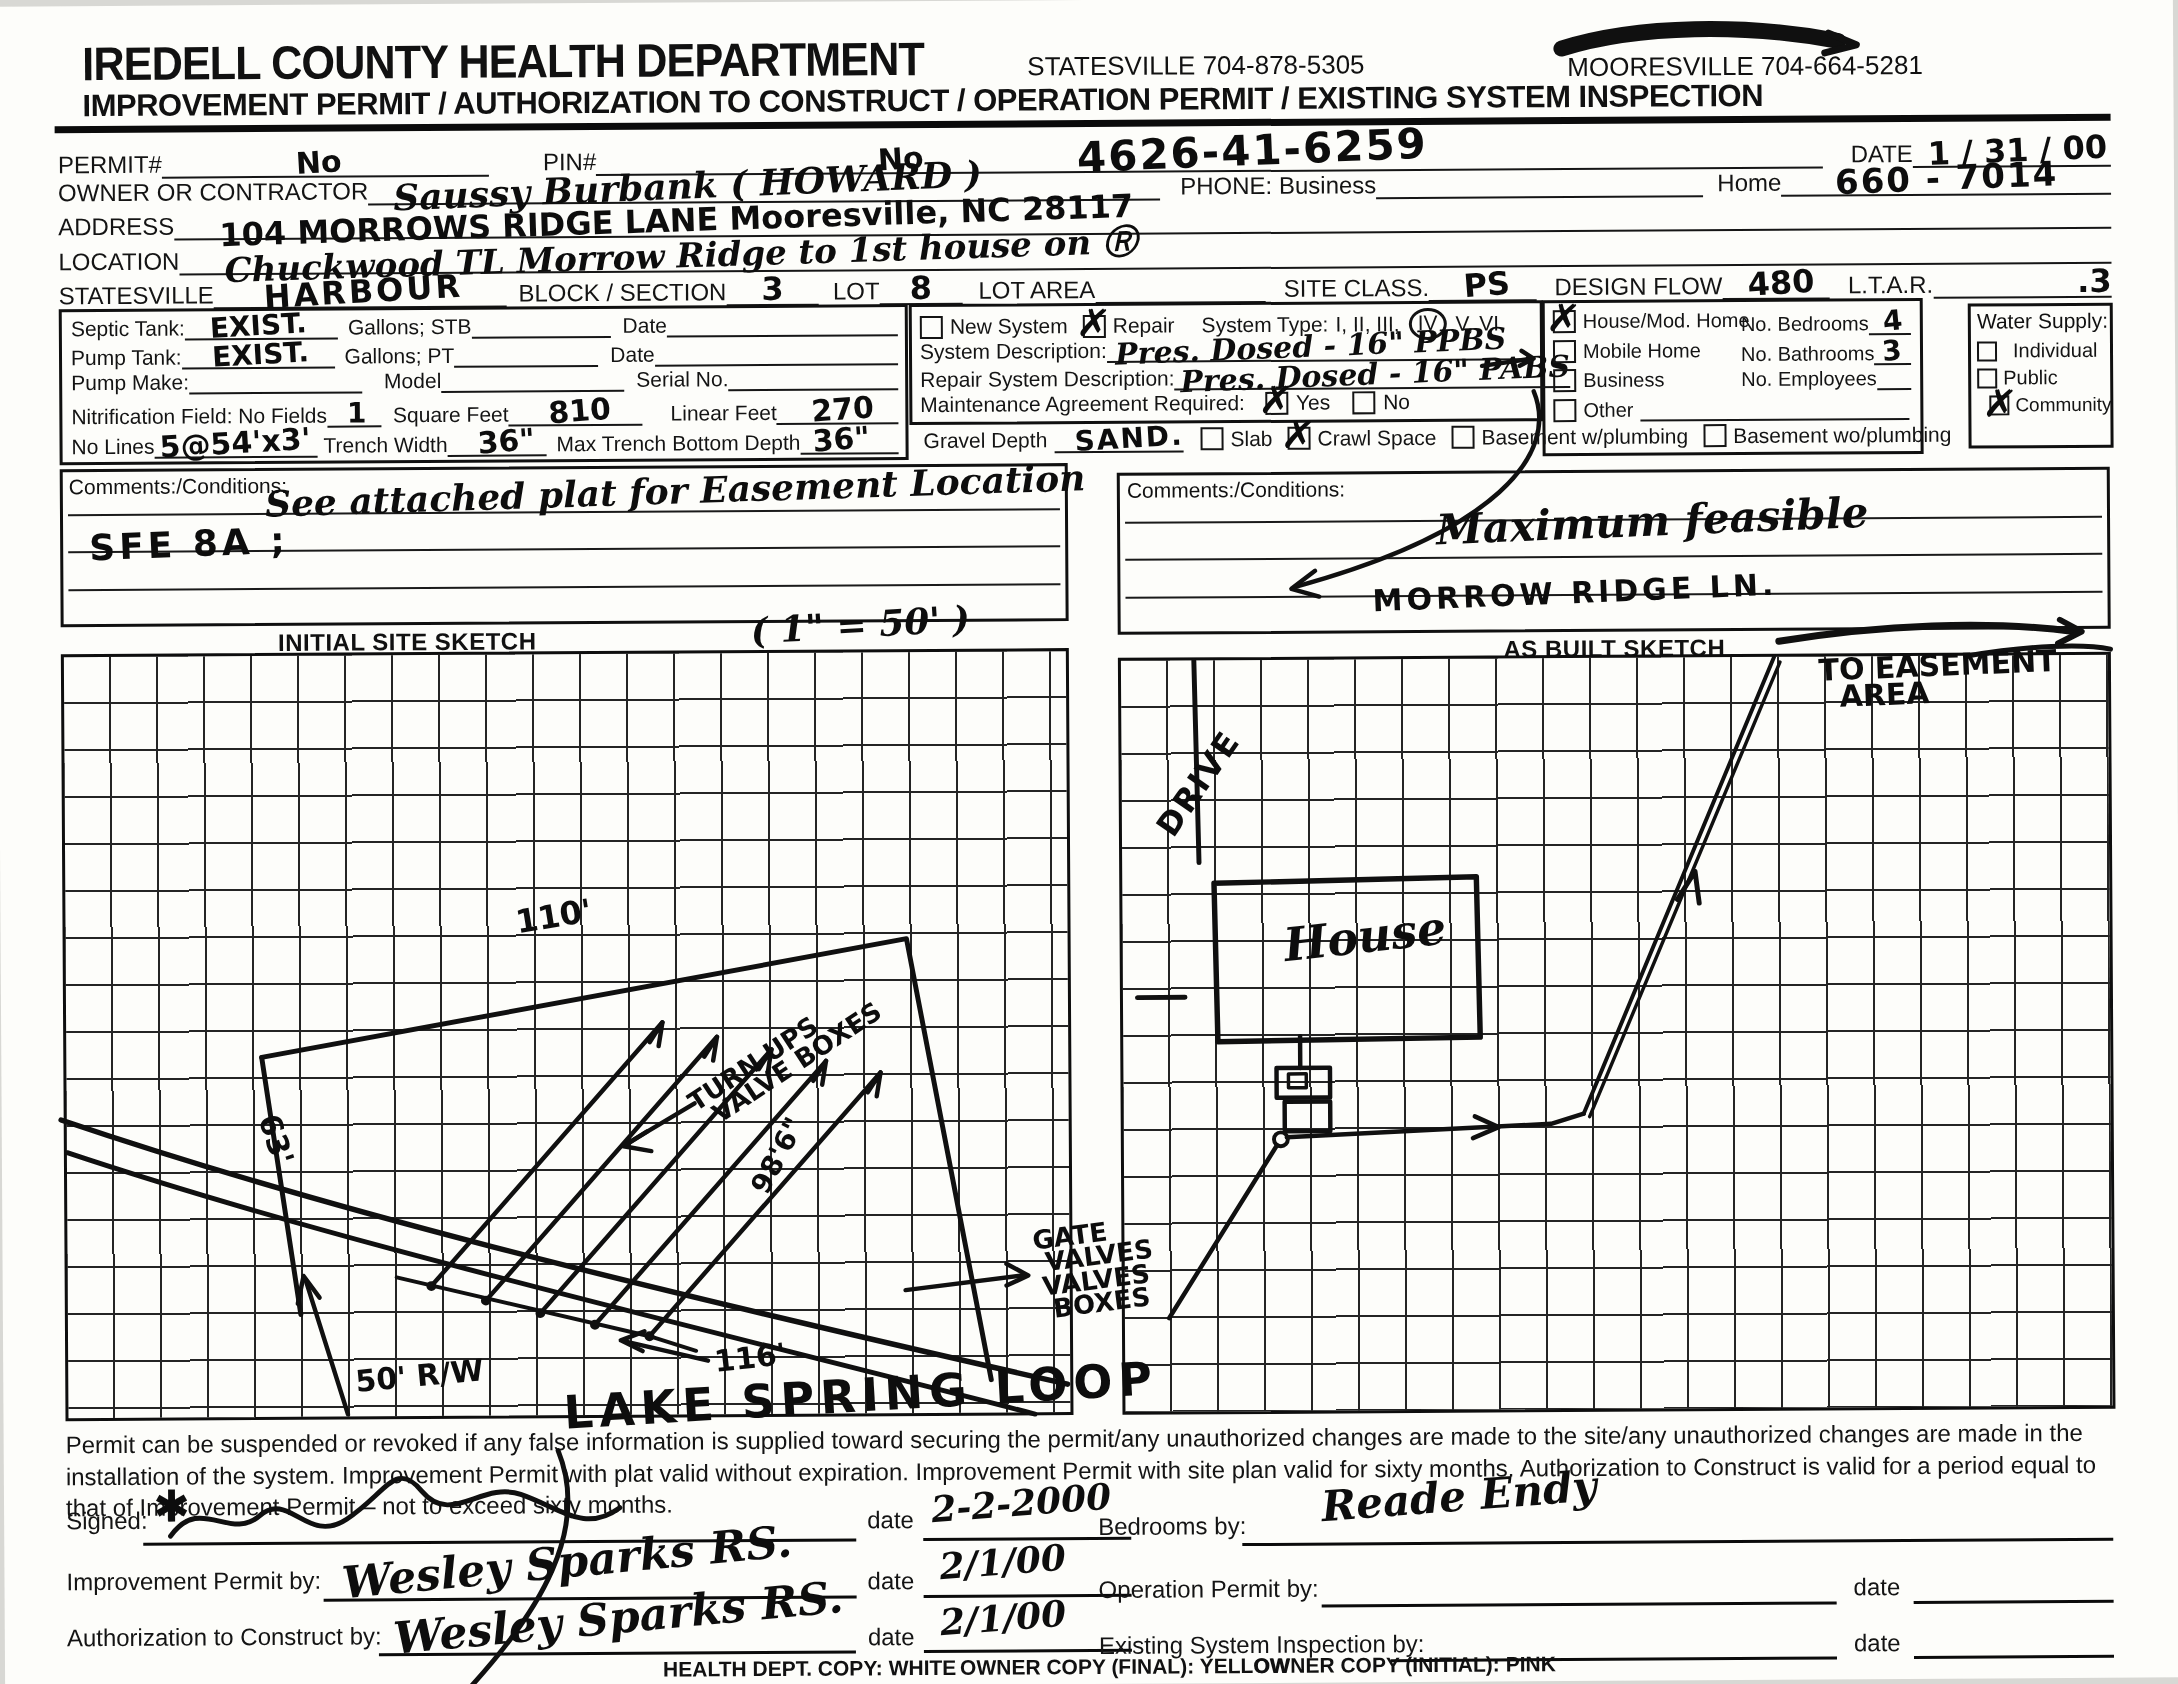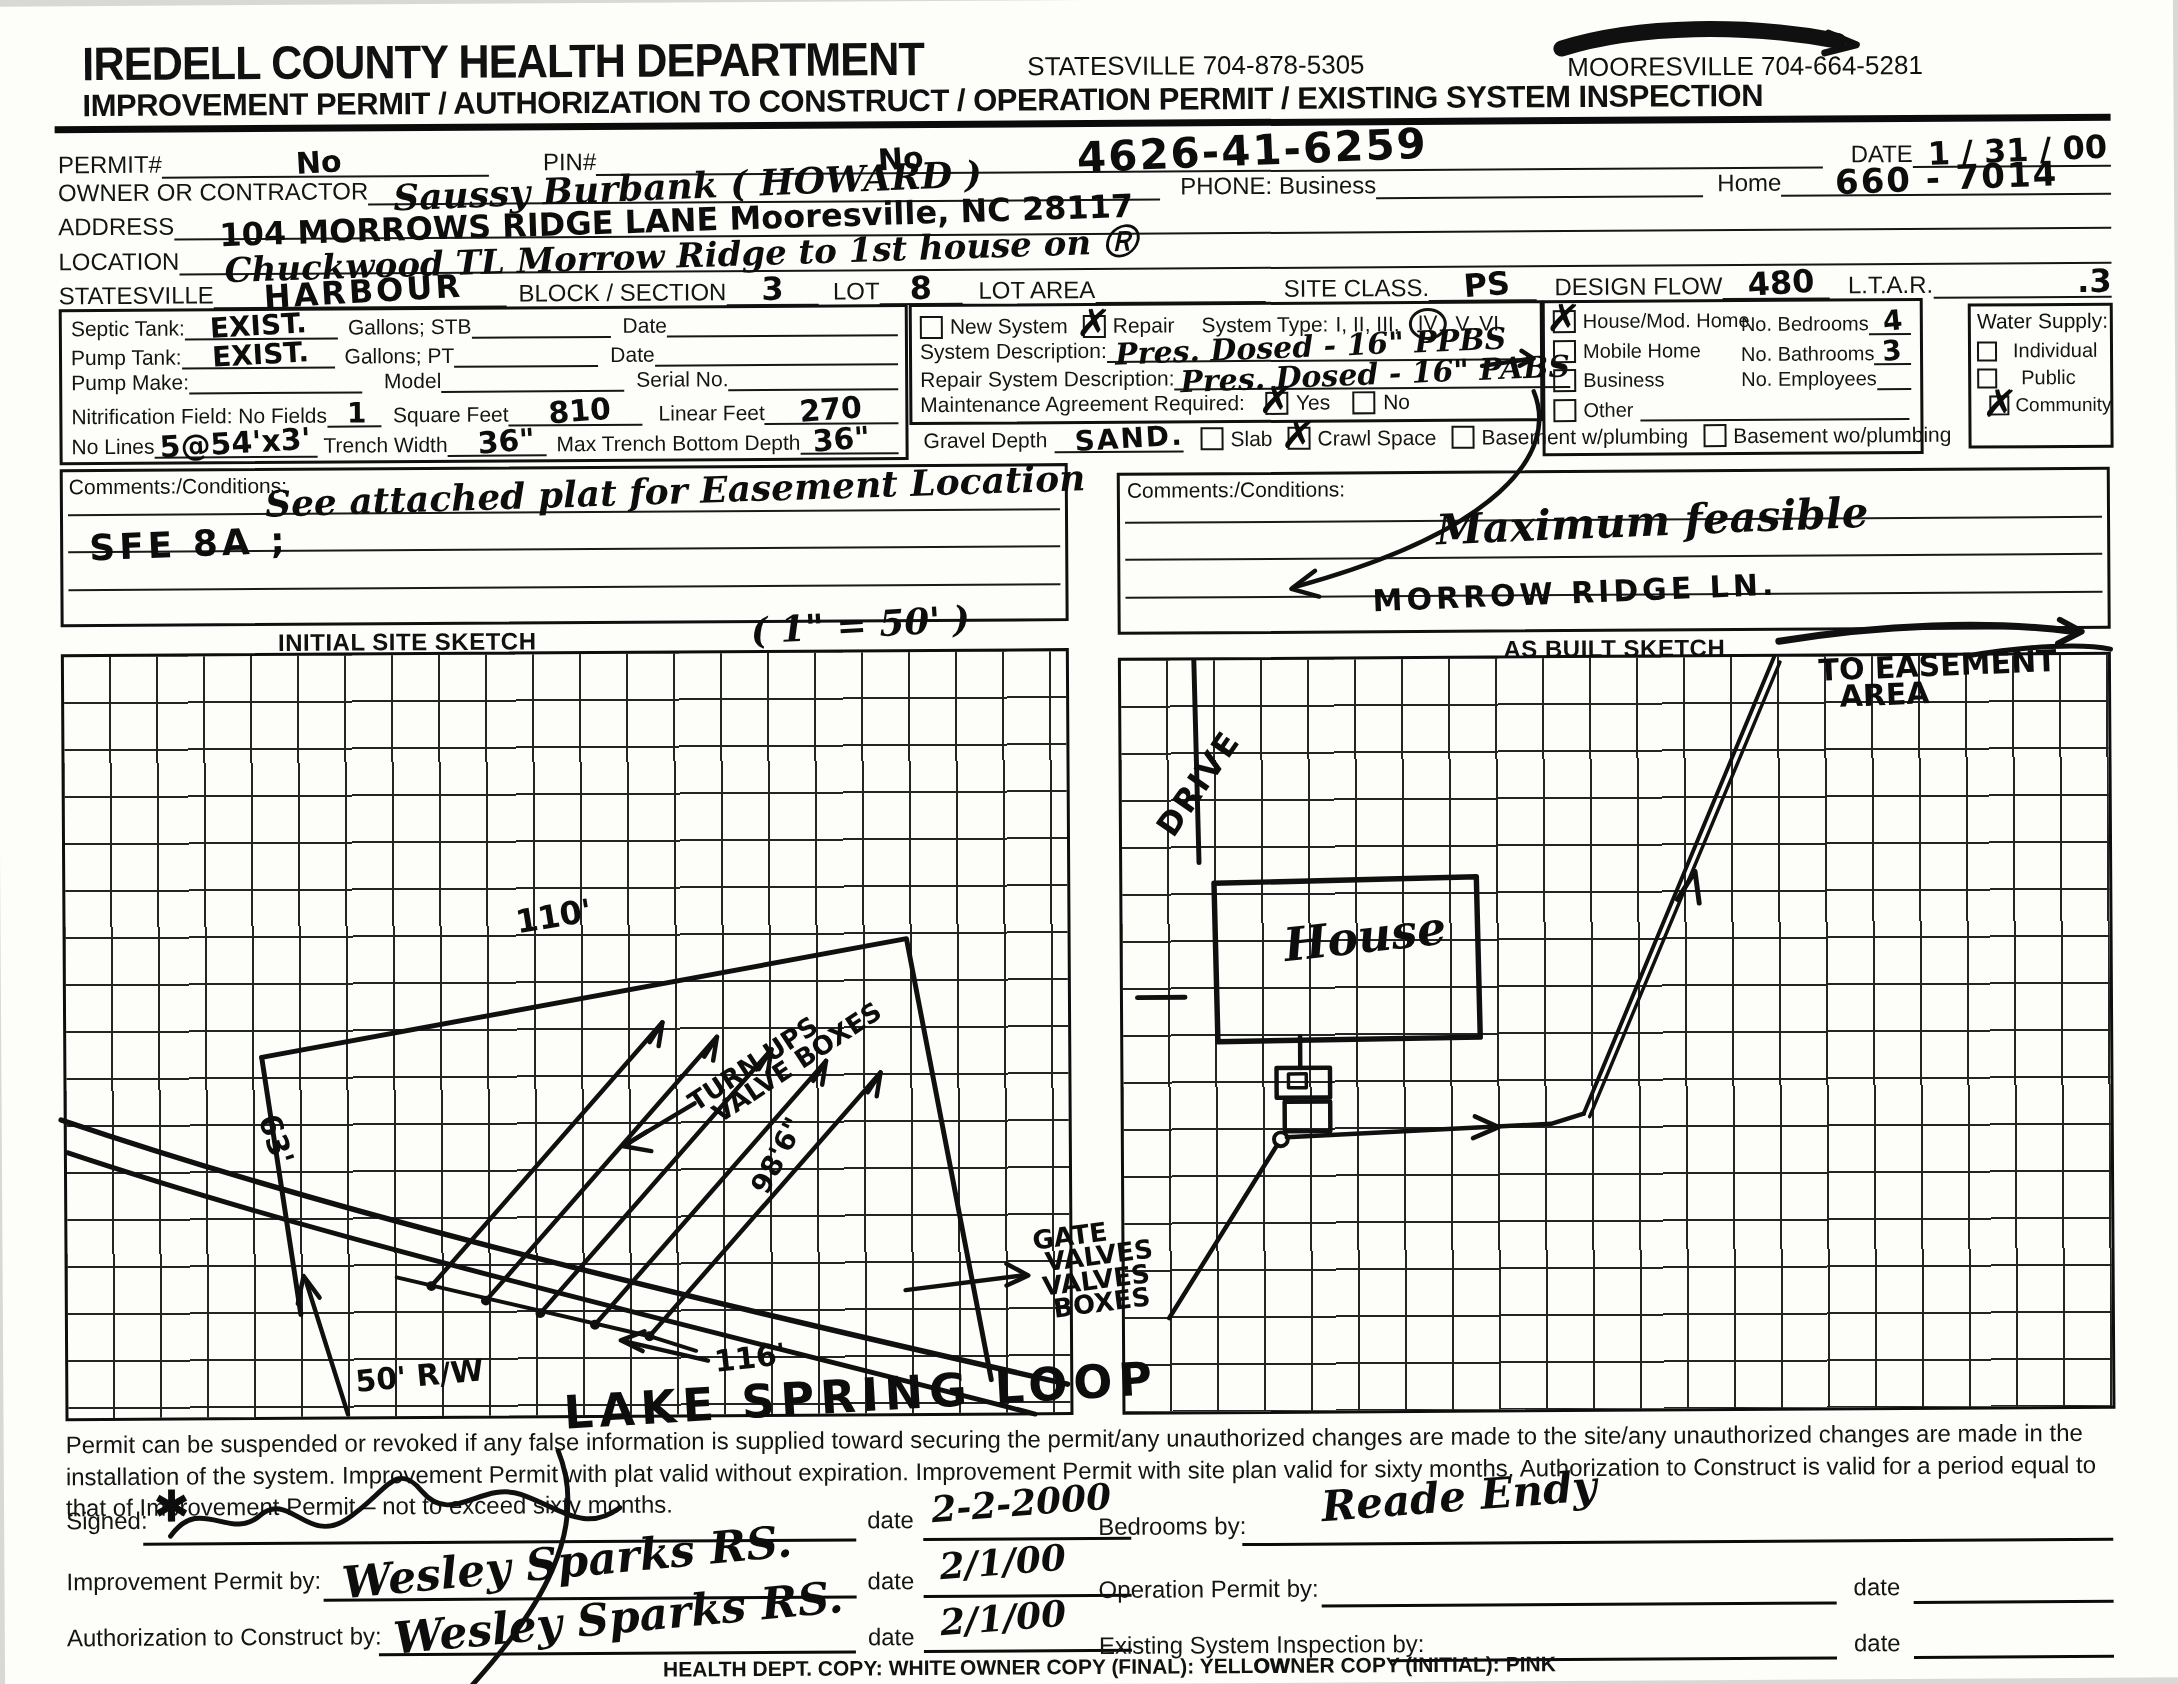--- a/index.html
+++ b/index.html
@@ -155,21 +155,21 @@
   </div>
   <div class="row" style="left:74px;top:394px;width:827px;">
     <span class="lab sm">Nitrification Field: No Fields</span>
     <span class="fill" style="width:54px;">
         <span class="hw hwc h28" style="margin-left:20px;">1</span>
       </span>
     <span class="lab sm" style="margin-left:12px;">Square Feet</span>
     <span class="fill" style="width:134px;">
         <span class="hw hwc h30" style="margin-left:40px;transform:rotate(-4deg);">810</span>
       </span>
-    <span class="lab sm" style="margin-left:16px;">Linear Feet</span>
+    <span class="lab sm" style="margin-left:28px;">Linear Feet</span>
     <span class="fill" style="flex:1;">
         <span class="hw hwc h30" style="margin-left:35px;transform:rotate(-4deg);">270</span>
       </span>
   </div>
   <div class="row" style="left:74px;top:424px;width:827px;">
     <span class="lab sm">No Lines</span>
     <span class="fill" style="width:163px;">
         <span class="hw hwc h30" style="margin-left:5px;transform:rotate(-3deg);">5@54'x3'</span>
       </span>
     <span class="lab sm" style="margin-left:6px;">Trench Width</span>
@@ -259,21 +259,21 @@
   <div class="row" style="left:1744px;top:372px;width:170px;">
     <span class="lab xs">No. Employees</span>
     <span class="fill" style="flex:1;"></span>
   </div>
 
   <div class="abs xs" style="left:1980px;top:315px;font-size:21px;font-weight:400;">Water Supply:</div>
   <div class="row" style="left:1980px;top:345px;align-items:center;gap:16px;">
     <span class="cb" style="width:16px;height:16px;"></span>
     <span class="lab xs" style="font-size:20px;">Individual</span>
   </div>
-  <div class="row" style="left:1980px;top:372px;align-items:center;gap:24px;">
+  <div class="row" style="left:1980px;top:372px;align-items:center;gap:6px;">
     <span class="cb" style="width:16px;height:16px;"></span>
     <span class="lab xs" style="font-size:20px;">Public</span>
   </div>
   <div class="row" style="left:1992px;top:400px;align-items:center;gap:6px;">
     <span class="cb checked" style="width:16px;height:16px;"></span>
     <span class="lab xs" style="font-size:19px;">Community</span>
   </div>
 
   <div class="box" style="left:62px;top:463px;width:1008px;height:158px;">
     <div class="rline" style="top:42px;"></div>

